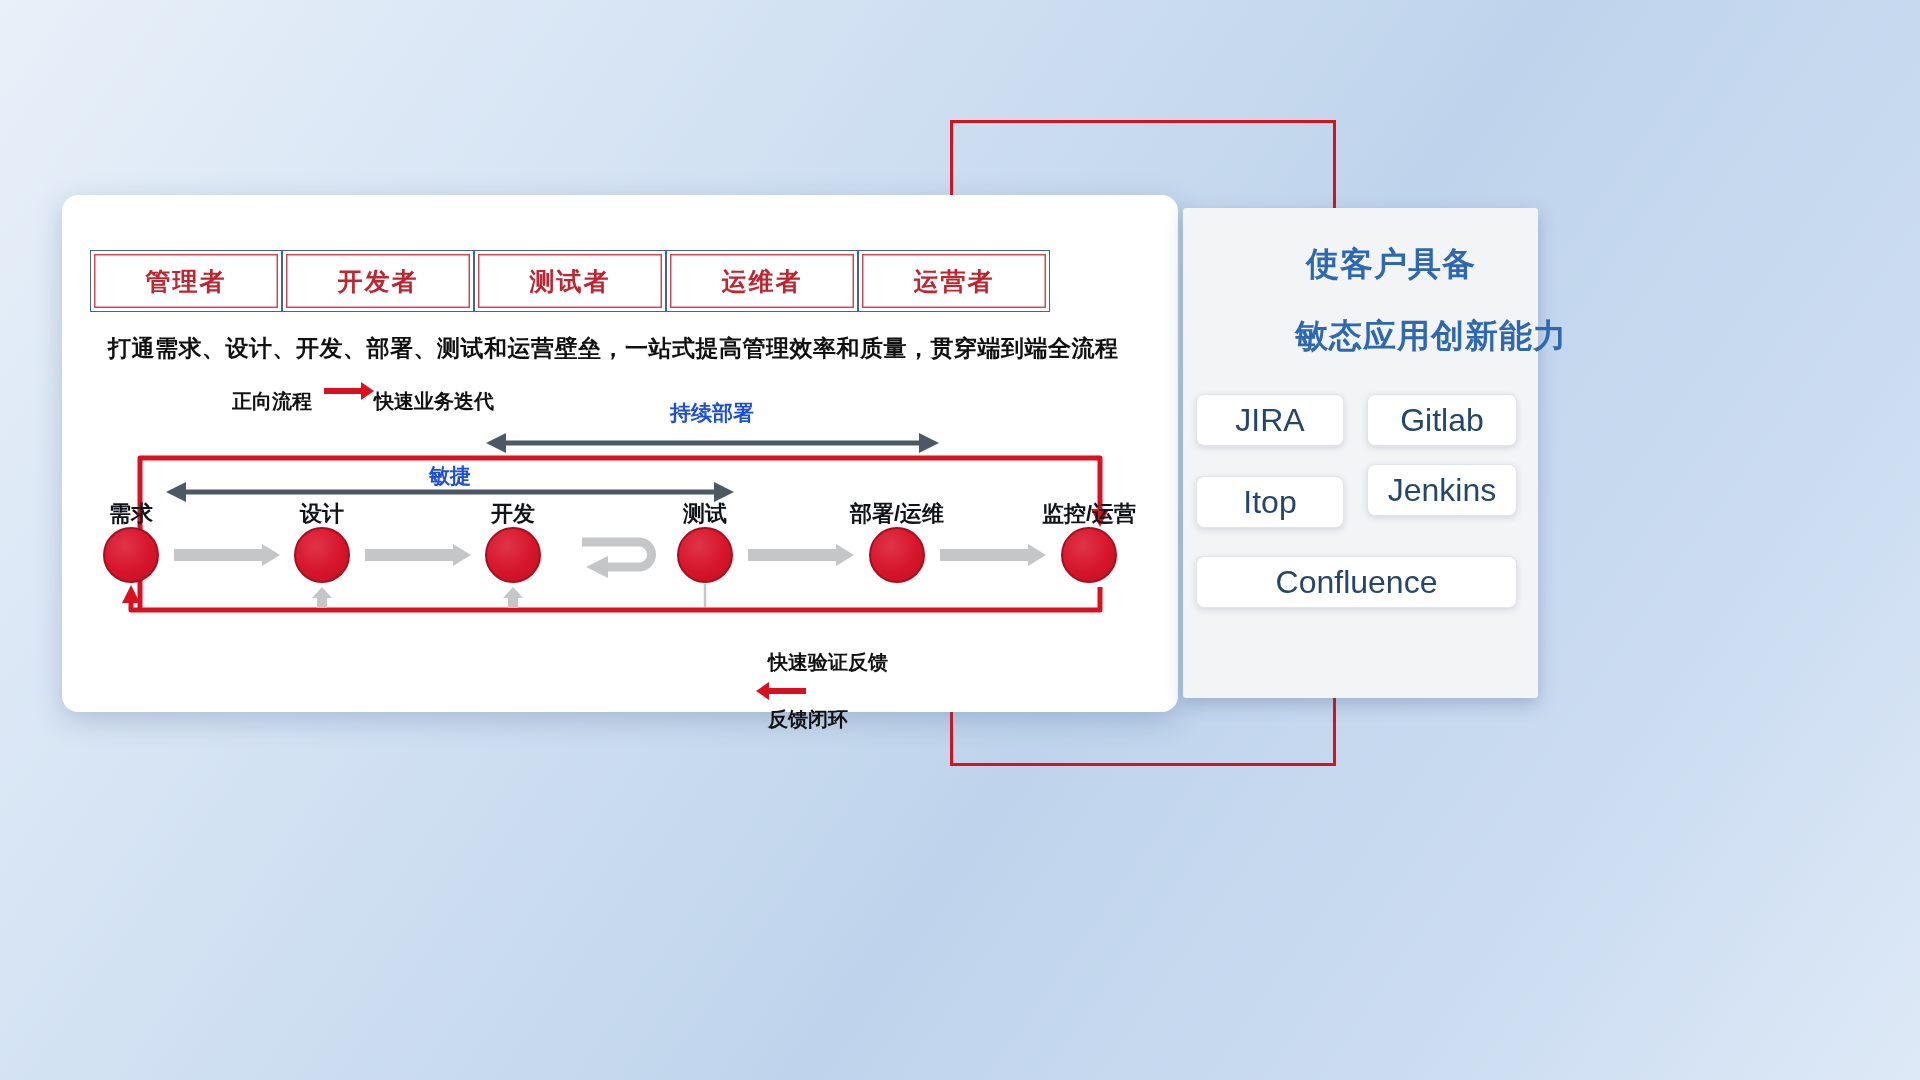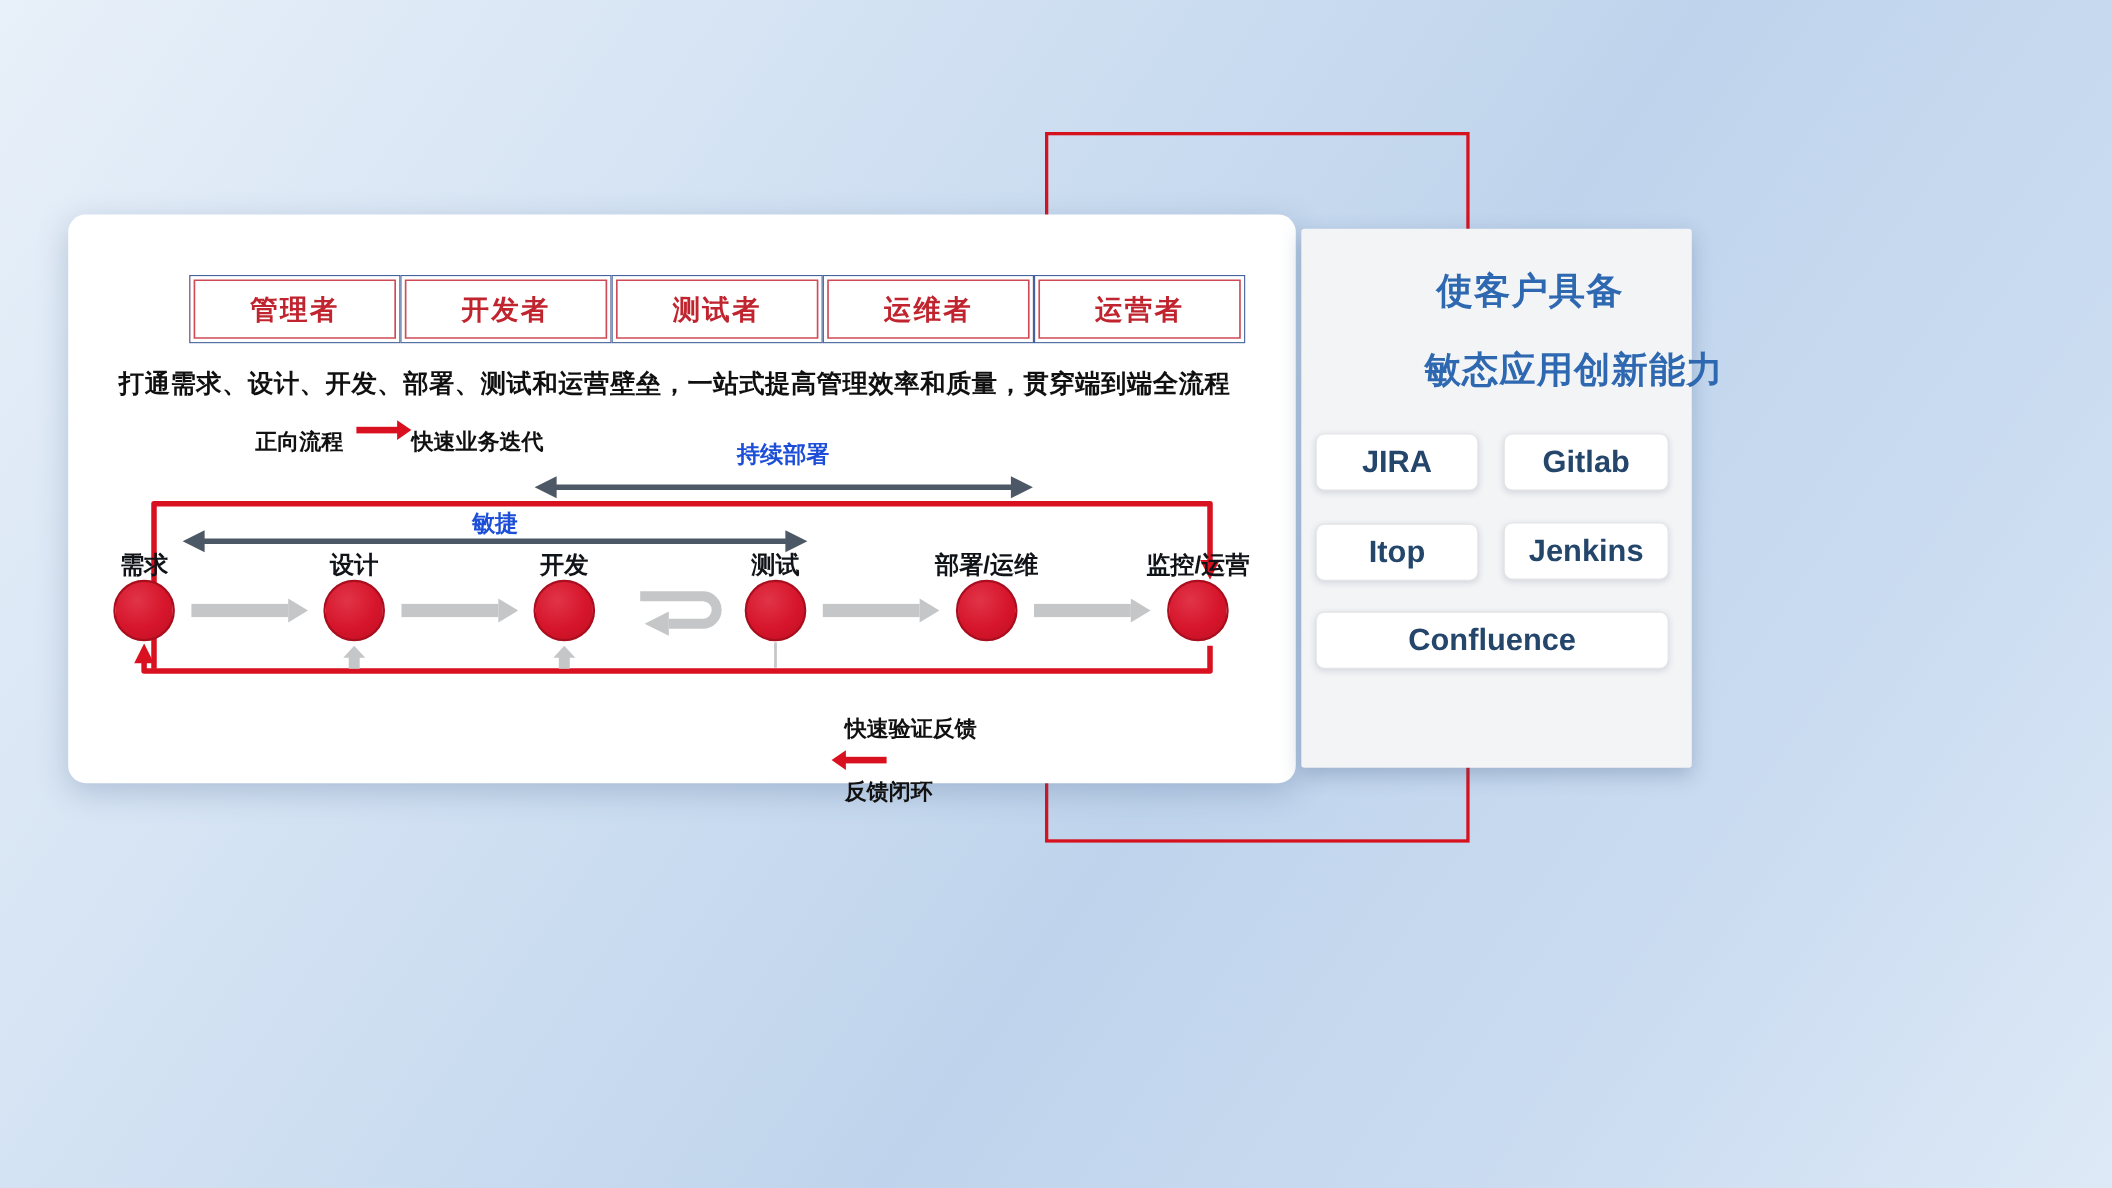--- a/index.html
+++ b/index.html
@@ -6,21 +6,21 @@
   body{font-family:"Liberation Sans","DejaVu Sans",sans-serif;}
   .canvas{position:relative;width:1920px;height:1080px;overflow:hidden;
     background:linear-gradient(125deg,#e8f0f9 0%,#d3e2f3 30%,#bfd4ec 58%,#cbdcf1 80%,#dde9f6 100%);}
   
   .red-frame{position:absolute;left:950px;top:120px;width:380px;height:640px;
     border:3px solid #d5121e;z-index:1;}
   
   .main-panel{position:absolute;left:62px;top:195px;width:1116px;height:517px;
     background:#ffffff;border-radius:16px;box-shadow:0 8px 28px rgba(70,95,135,.28);z-index:2;}
   
-  .roles-row{position:absolute;left:28px;top:55px;width:1042px;display:flex;justify-content:flex-end;}
+  .roles-row{position:absolute;left:28px;top:55px;width:1042px;display:flex;justify-content:flex-start;}
   .role-box{width:190px;height:60px;background:#fff;border:1.5px solid #44639c;
     box-shadow:inset 0 0 0 3px #ffffff,inset 0 0 0 4.5px #cf4a54;
     display:flex;align-items:center;justify-content:center;
     font-size:25px;font-weight:bold;color:#c0242e;letter-spacing:2px;}
   
   .headline{position:absolute;left:46px;top:138px;width:1040px;
     font-size:23px;font-weight:bold;color:#101010;letter-spacing:.5px;white-space:nowrap;}
   
   .legend-row{position:absolute;display:flex;align-items:flex-start;gap:12px;
     font-size:20px;font-weight:bold;color:#111;}
@@ -46,21 +46,21 @@
     font-size:22px;font-weight:bold;color:#101418;z-index:4;}
   
   .side-panel{position:absolute;left:1183px;top:208px;width:355px;height:490px;
     background:#f3f4f6;border-radius:3px;box-shadow:0 6px 18px rgba(60,85,125,.3);z-index:3;}
   .side-title{position:absolute;left:0;width:416px;text-align:center;
     font-size:33px;font-weight:bold;color:#2e68b0;letter-spacing:1px;}
   .side-title.line1{top:34px;}
   .side-title.line2{top:106px;margin-left:40px;}
   .tool-btn{position:absolute;height:50px;background:#ffffff;border:1px solid #e3e4e6;border-radius:8px;
     box-shadow:0 2px 6px rgba(30,50,80,.15);display:flex;align-items:center;justify-content:center;
-    font-size:28px;font-weight:bold;color:#24466b;}
+    font-size:32px;font-weight:normal;color:#24466b;}
 </style>
 </head>
 <body>
 
 <div class="canvas">
 
   <div class="red-frame"></div>
 
   <div class="main-panel">
 
@@ -163,17 +163,17 @@
     </div>
 
   </div>
 
   <div class="side-panel">
     <div class="side-title line1">使客户具备</div>
     <div class="side-title line2">敏态应用创新能力</div>
     <div class="tool-btn" style="left:13px;top:186px;width:146px">JIRA</div>
     <div class="tool-btn" style="left:184px;top:186px;width:148px">Gitlab</div>
     <div class="tool-btn" style="left:13px;top:268px;width:146px">Itop</div>
-    <div class="tool-btn" style="left:184px;top:267px;width:148px">Jenkins</div>
+    <div class="tool-btn" style="left:184px;top:256px;width:148px">Jenkins</div>
     <div class="tool-btn" style="left:13px;top:348px;width:319px">Confluence</div>
   </div>
 
 </div>
 
 </body></html>

